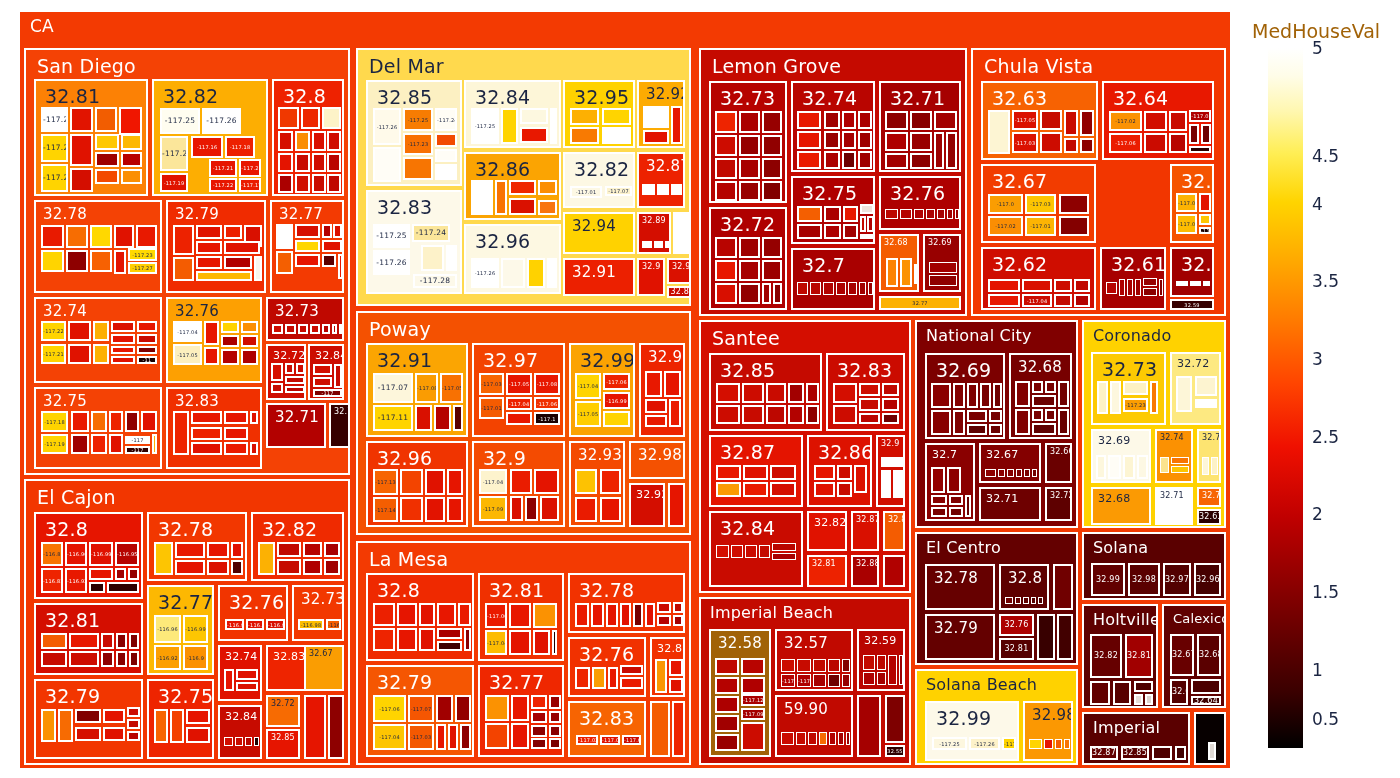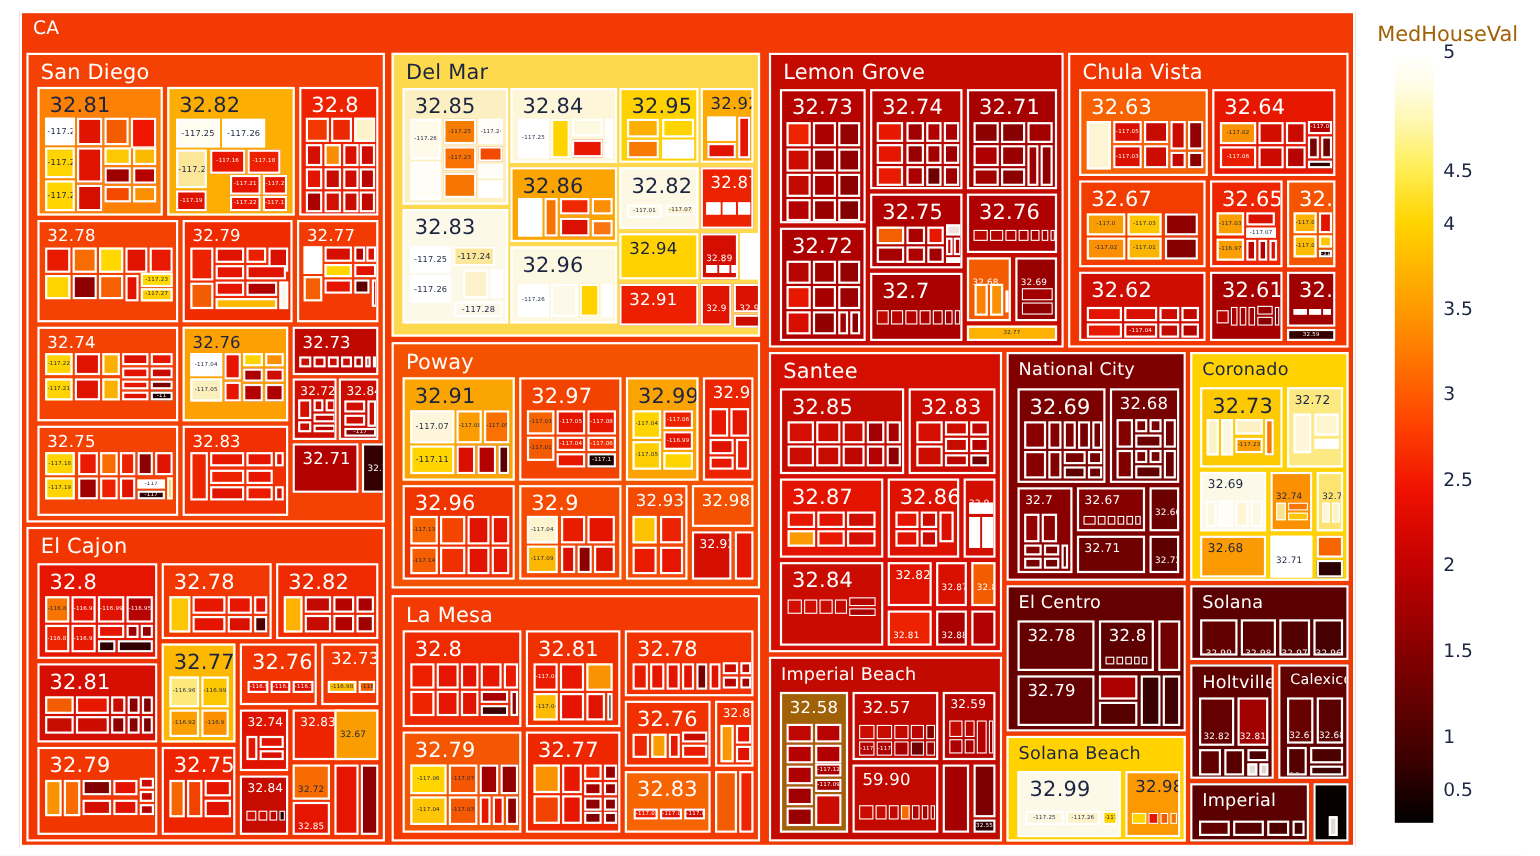--- a/index.html
+++ b/index.html
@@ -18,21 +18,21 @@
   .lbl{position:absolute;left:6px;top:3px;white-space:nowrap;
        font-weight:400;letter-spacing:.2px;line-height:1;}
 
   
   .s-root{font-size:17px;top:6px;left:10px;}
   .s-city{font-size:19px;top:7px;left:11px;}
   .s-citysm{font-size:16px;top:6px;left:9px;}
   .s-lat{font-size:19px;top:6px;left:9px;}
   .s-latm{font-size:15px;top:5px;left:7px;}
   .s-lats{font-size:11px;top:4px;left:5px;}
-  .s-latxs{font-size:8px;top:3px;left:3px;margin-top:14px;}
+  .s-latxs{font-size:8px;top:3px;left:3px;}
   .s-lon{font-size:7.5px;}
   .s-lonxs{font-size:5px;}
   .lbl.ctr{left:0;right:0;top:50%;transform:translateY(-50%);text-align:center;}
 
   .dark{color:#1b2542;}
   .light{color:#ffffff;}
 
   
   #cbar-wrap{position:absolute;left:1250px;top:0;width:150px;height:778px;}
   #cbar-title{position:absolute;left:2px;top:20px;font-size:19px;color:#a16207;white-space:nowrap;}
@@ -610,36 +610,20 @@
       <div class="tile l3" style="left:42px;top:28px;width:31px;height:20px;background:#fdc502;">
         <span class="lbl s-lonxs dark ctr">-117.03</span>
         </div>
       <div class="tile l3" style="left:42px;top:50px;width:31px;height:20px;background:#fcb403;">
         <span class="lbl s-lonxs dark ctr">-117.01</span>
         </div>
       <div class="tile l3" style="left:76px;top:28px;width:30px;height:20px;background:#8e0000;"></div>
       <div class="tile l3" style="left:76px;top:50px;width:30px;height:20px;background:#840000;"></div>
     </div>
 
-    <div class="tile l2" style="left:127px;top:114px;width:66px;height:79px;background:#ed2500;">
-      <span class="lbl s-lat light">32.65</span>
-      <div class="tile l3" style="left:4px;top:27px;width:25px;height:21px;background:#fa9f02;">
-        <span class="lbl s-lonxs dark ctr">-117.03</span>
-        </div>
-      <div class="tile l3" style="left:31px;top:27px;width:26px;height:12px;background:#db1100;"></div>
-      <div class="tile l3" style="left:31px;top:41px;width:27px;height:9px;background:#ffffff;">
-        <span class="lbl s-lonxs dark ctr">-117.07</span>
-        </div>
-      <div class="tile l3" style="left:4px;top:51px;width:25px;height:20px;background:#fb9e02;">
-        <span class="lbl s-lonxs dark ctr">-116.97</span>
-        </div>
-      <div class="tile l3" style="left:31px;top:52px;width:9px;height:19px;background:#bb0600;"></div>
-      <div class="tile l3" style="left:42px;top:52px;width:8px;height:19px;background:#b20100;"></div>
-      <div class="tile l3" style="left:52px;top:52px;width:7px;height:19px;background:#d91000;"></div>
-    </div>
 
     <div class="tile l2" style="left:197px;top:114px;width:44px;height:79px;background:#f55400;">
       <span class="lbl s-lat light">32.66</span>
       <div class="tile l3" style="left:4px;top:27px;width:21px;height:19px;background:#fcb303;">
         <span class="lbl s-lonxs dark ctr">-117.04</span>
         </div>
       <div class="tile l3" style="left:27px;top:27px;width:12px;height:19px;background:#e21300;"></div>
       <div class="tile l3" style="left:4px;top:48px;width:21px;height:20px;background:#fcbc02;">
         <span class="lbl s-lonxs dark ctr">-117.02</span>
         </div>

